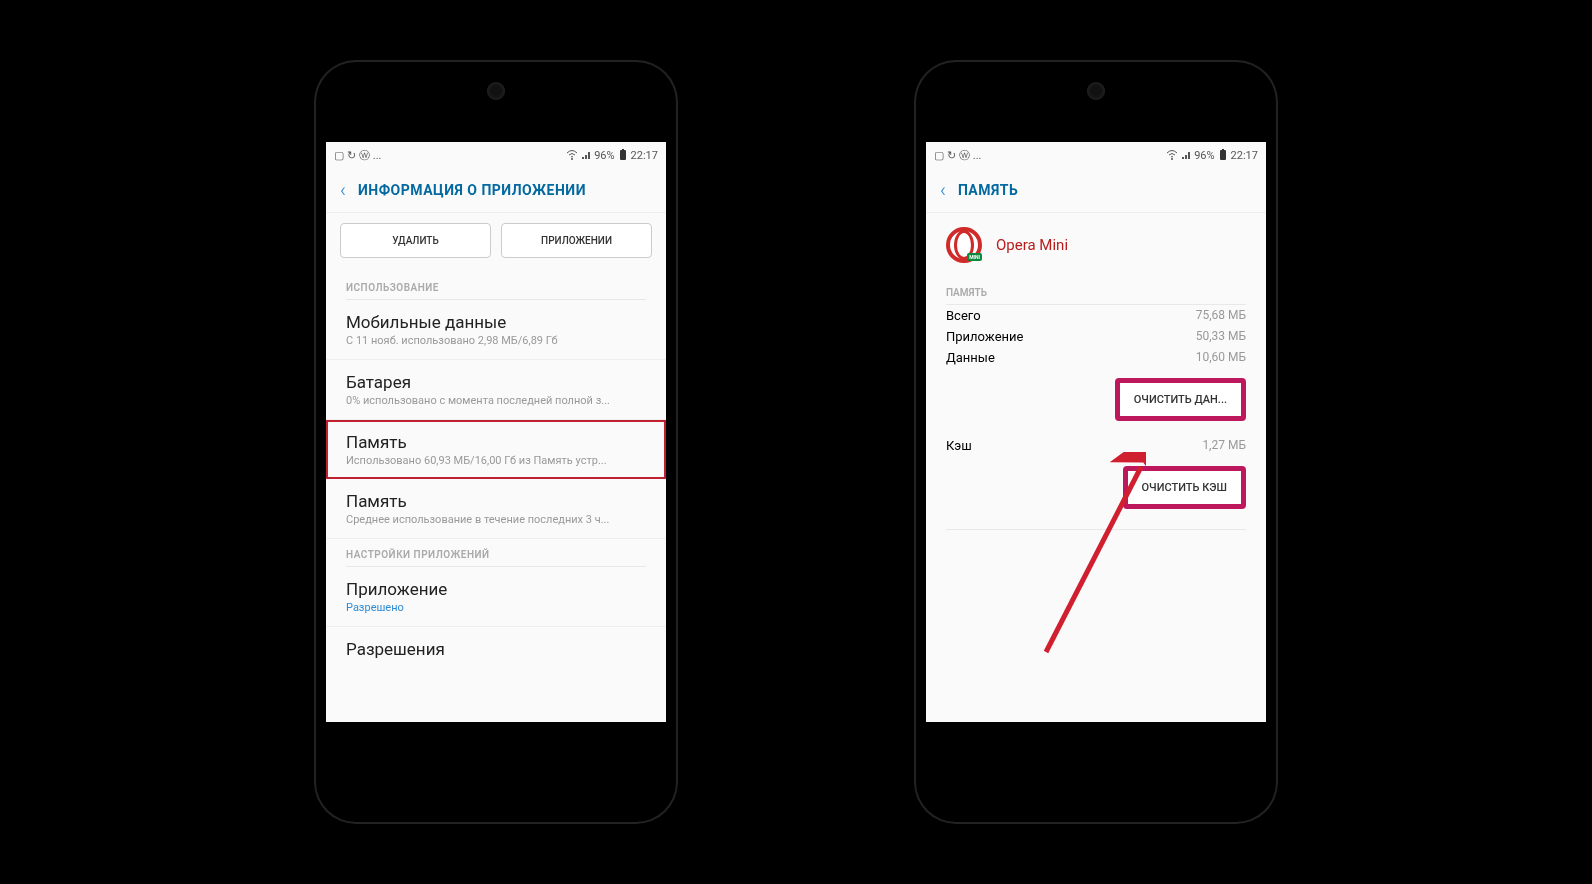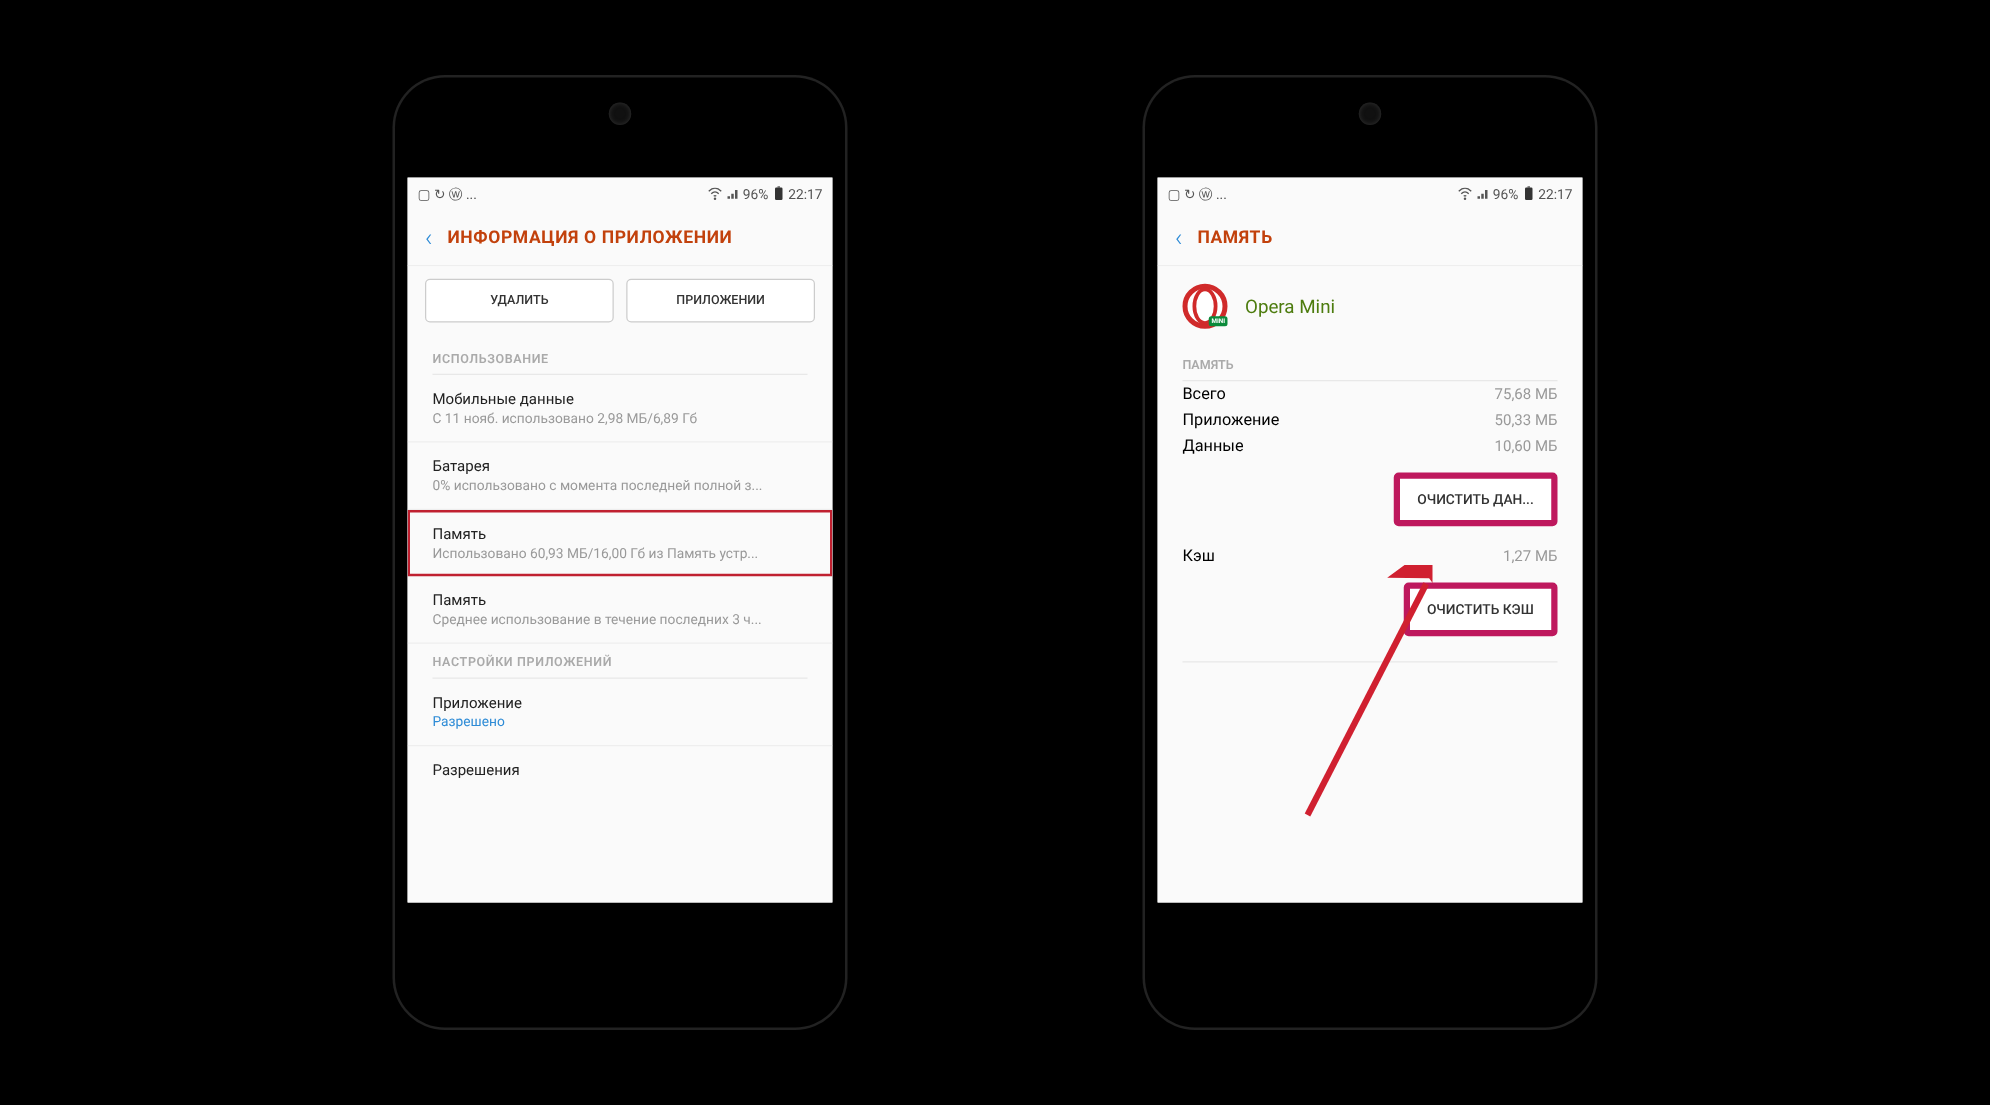--- a/index.html
+++ b/index.html
@@ -65,21 +65,21 @@
   .back-arrow {
     color: #2d8bd6;
     font-size: 20px;
     margin-right: 12px;
     font-weight: 300;
   }
   .header-title {
     font-size: 14px;
     font-weight: 700;
     letter-spacing: 0.5px;
-    color: #c2410c;
+    color: #0369a1;
   }
   .content { background: #fafafa; height: calc(100% - 64px); overflow: hidden; }
   .button-row {
     display: flex;
     gap: 10px;
     padding: 10px 14px 14px;
   }
   .btn {
     flex: 1;
     padding: 11px 0;
@@ -106,21 +106,21 @@
     padding: 12px 20px;
     border-bottom: 1px solid #eee;
     margin: 0 0px;
   }
   .list-item.highlighted {
     border: 2px solid #c02030;
     margin: 0;
     padding: 10px 18px;
   }
   .list-item-title {
-    font-size: 12px;
+    font-size: 17px;
     color: #222;
     margin-bottom: 2px;
   }
   .list-item-sub {
     font-size: 11px;
     color: #999;
     white-space: nowrap;
     overflow: hidden;
     text-overflow: ellipsis;
   }
@@ -157,21 +157,21 @@
     position: absolute;
     bottom: -2px;
     right: -4px;
     background: #0a8a3a;
     color: #fff;
     font-size: 5px;
     padding: 1px 2px;
     border-radius: 2px;
     font-weight: bold;
   }
-  .app-name { font-size: 15px; color: #4d7c0f; }
+  .app-name { font-size: 15px; color: #b91c1c; }
   .mem-section-label {
     padding: 6px 20px 6px;
     font-size: 10px;
     font-weight: 600;
     color: #aaa;
     border-bottom: 1px solid #e8e8e8;
     margin: 0 20px;
     padding-left: 0;
     padding-right: 0;
   }

